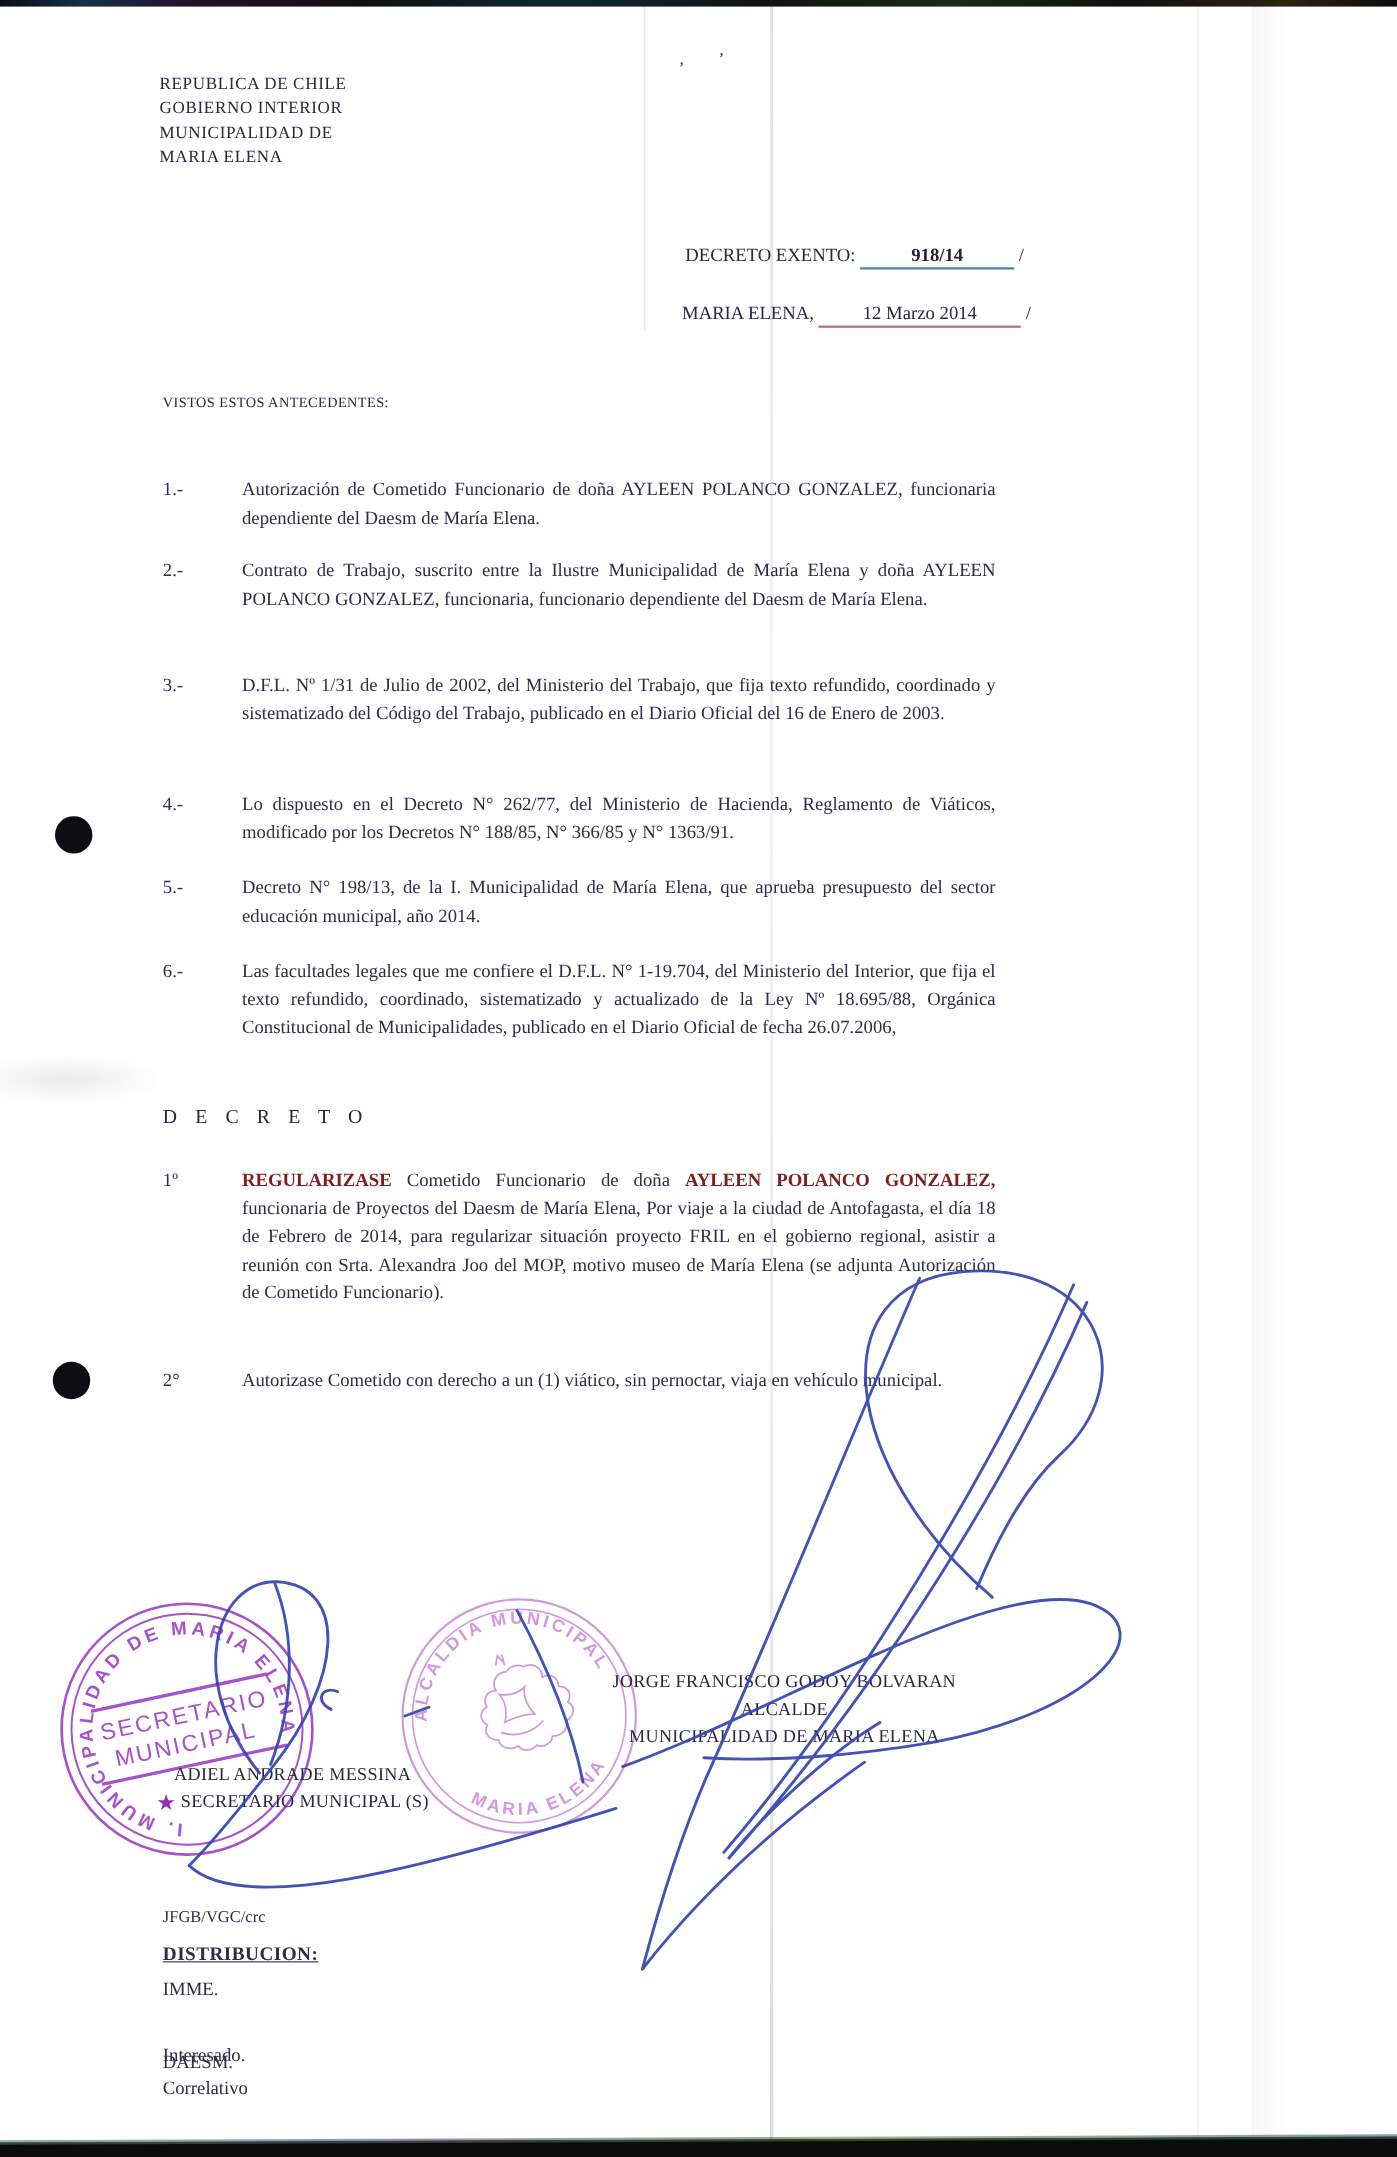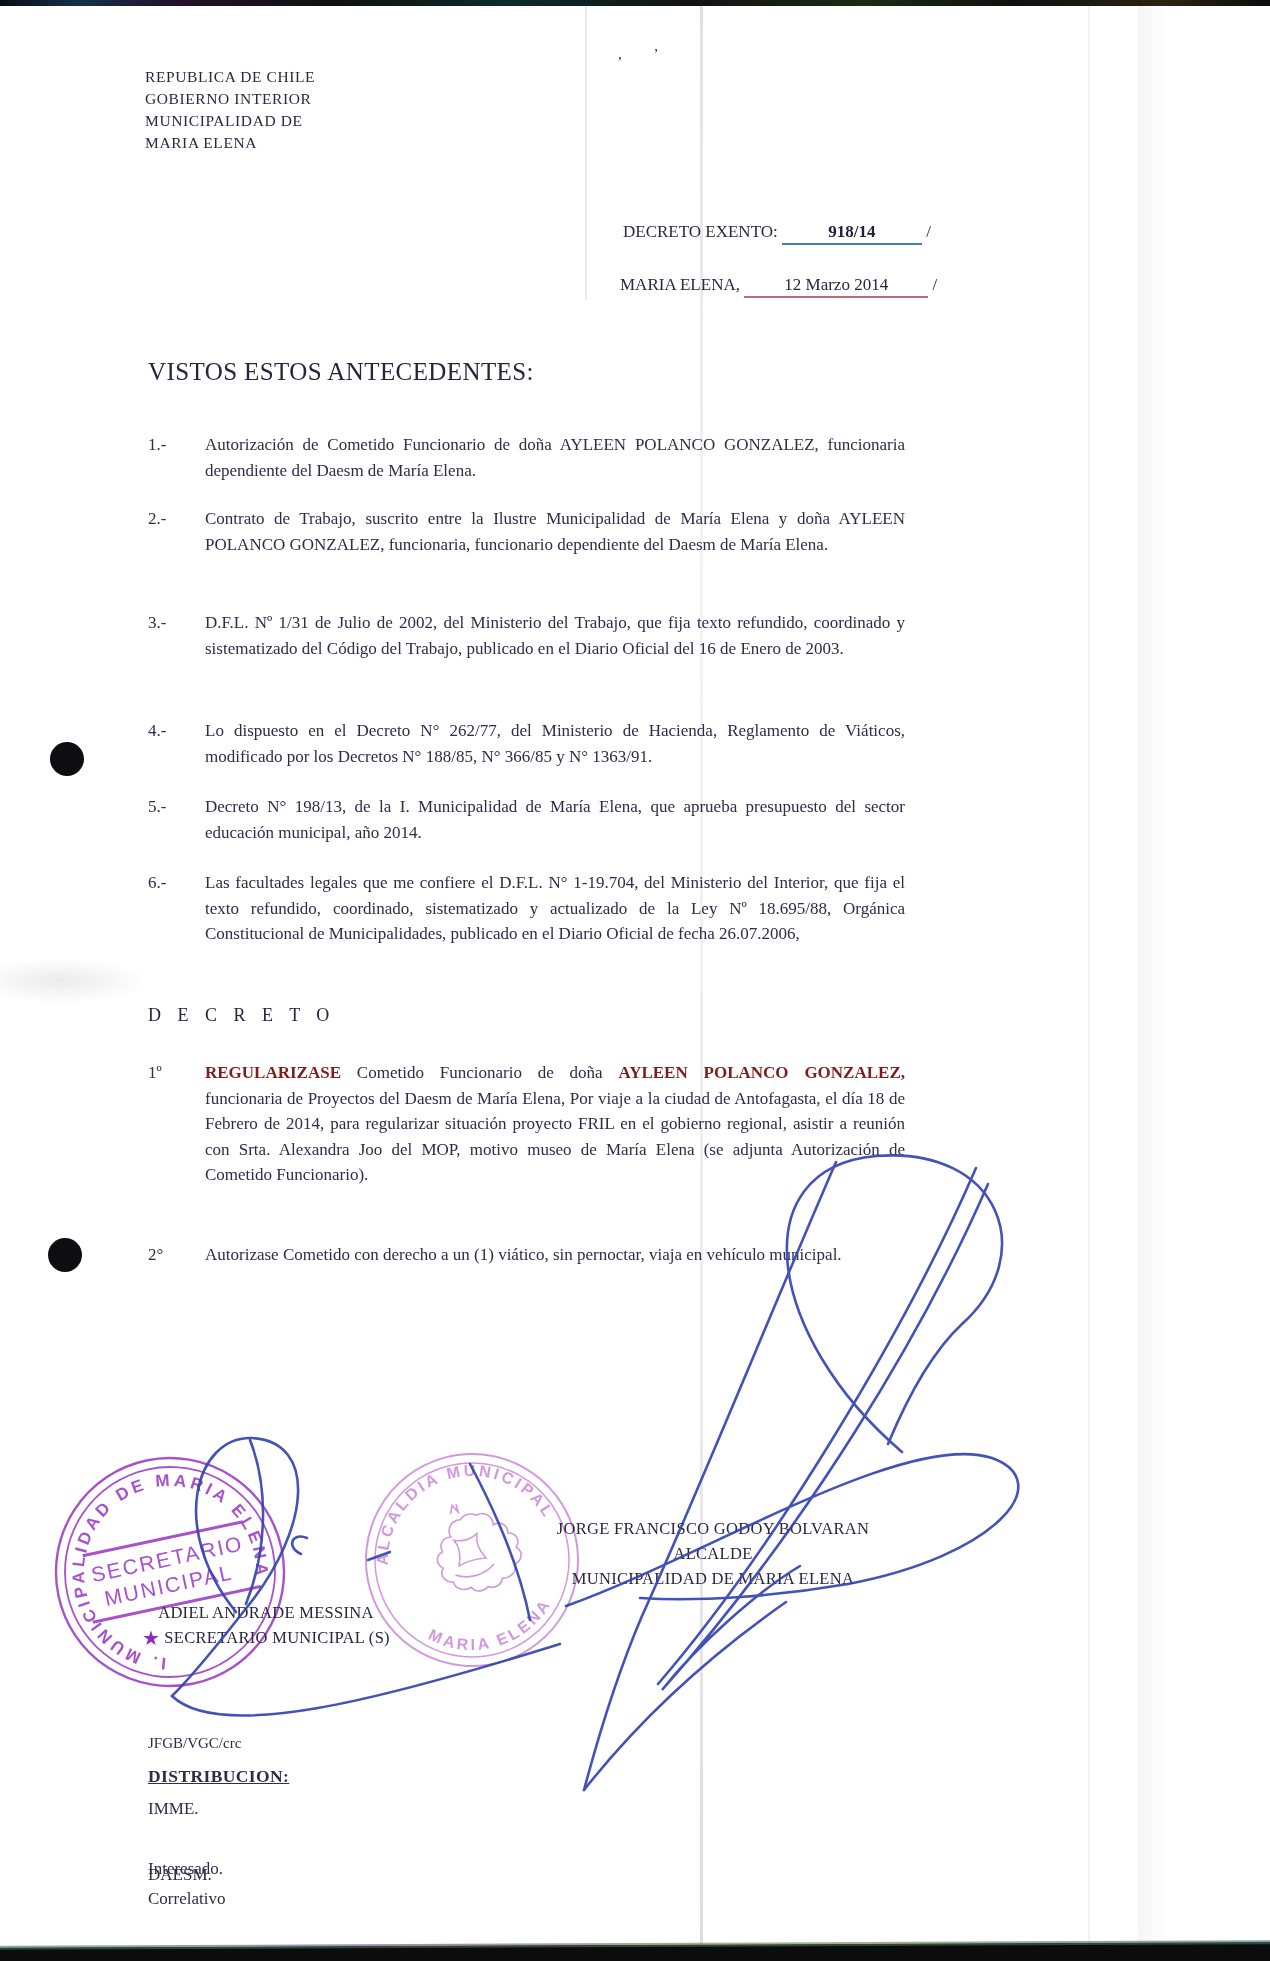--- a/index.html
+++ b/index.html
@@ -28,24 +28,24 @@
   .tickmarks{left:618px;top:46px;width:90px;height:22px;color:#2a2a35;font-size:15px;letter-spacing:14px;}
   
   .letterhead{left:145px;top:66px;font-size:15.5px;line-height:22px;letter-spacing:0.6px;color:#2c2740;}
   
   .field-line{font-size:17px;color:#2c2740;}
   .ul-val{display:inline-block;text-align:center;padding:0 6px 1px 6px;}
   .ul-blue{border-bottom:2px solid var(--ul-blue,#4a7db0);}
   .ul-red{border-bottom:2px solid var(--ul-red,#c46a76);}
   .slash{font-size:17px;color:#2c2740;}
   
-  .vistos-title{left:148px;top:358px;font-size:25px;letter-spacing:0.4px;color:#29243e;}
+  .vistos-title{left:148px;top:358px;font-size:13px;letter-spacing:0.4px;color:#29243e;}
   .item{left:148px;width:757px;font-size:17px;line-height:25.5px;}
   .item .num{position:absolute;left:0;top:0;}
-  .item .txt{margin-left:57px;text-align:justify;}
+  .item .txt{margin-left:72px;text-align:justify;}
   .decreto-heading{left:148px;top:1005px;font-size:18px;letter-spacing:6px;color:#29243e;}
   .res .txt b, .item .txt b{color:#7f1d1d;}
   
   .sig-block{text-align:center;font-size:16.5px;line-height:25px;color:#2a2540;letter-spacing:0.3px;}
   .star{color:#8b2fb8;font-size:20px;vertical-align:-2px;padding-right:4px;}
   .sig-svg{pointer-events:none;}
   
   .footer-initials{left:148px;top:1735px;font-size:15px;}
   .dist-title{left:148px;top:1766px;font-size:17.5px;font-weight:bold;text-decoration:underline;letter-spacing:0.4px;}
   .dist-item{left:148px;font-size:17px;}

